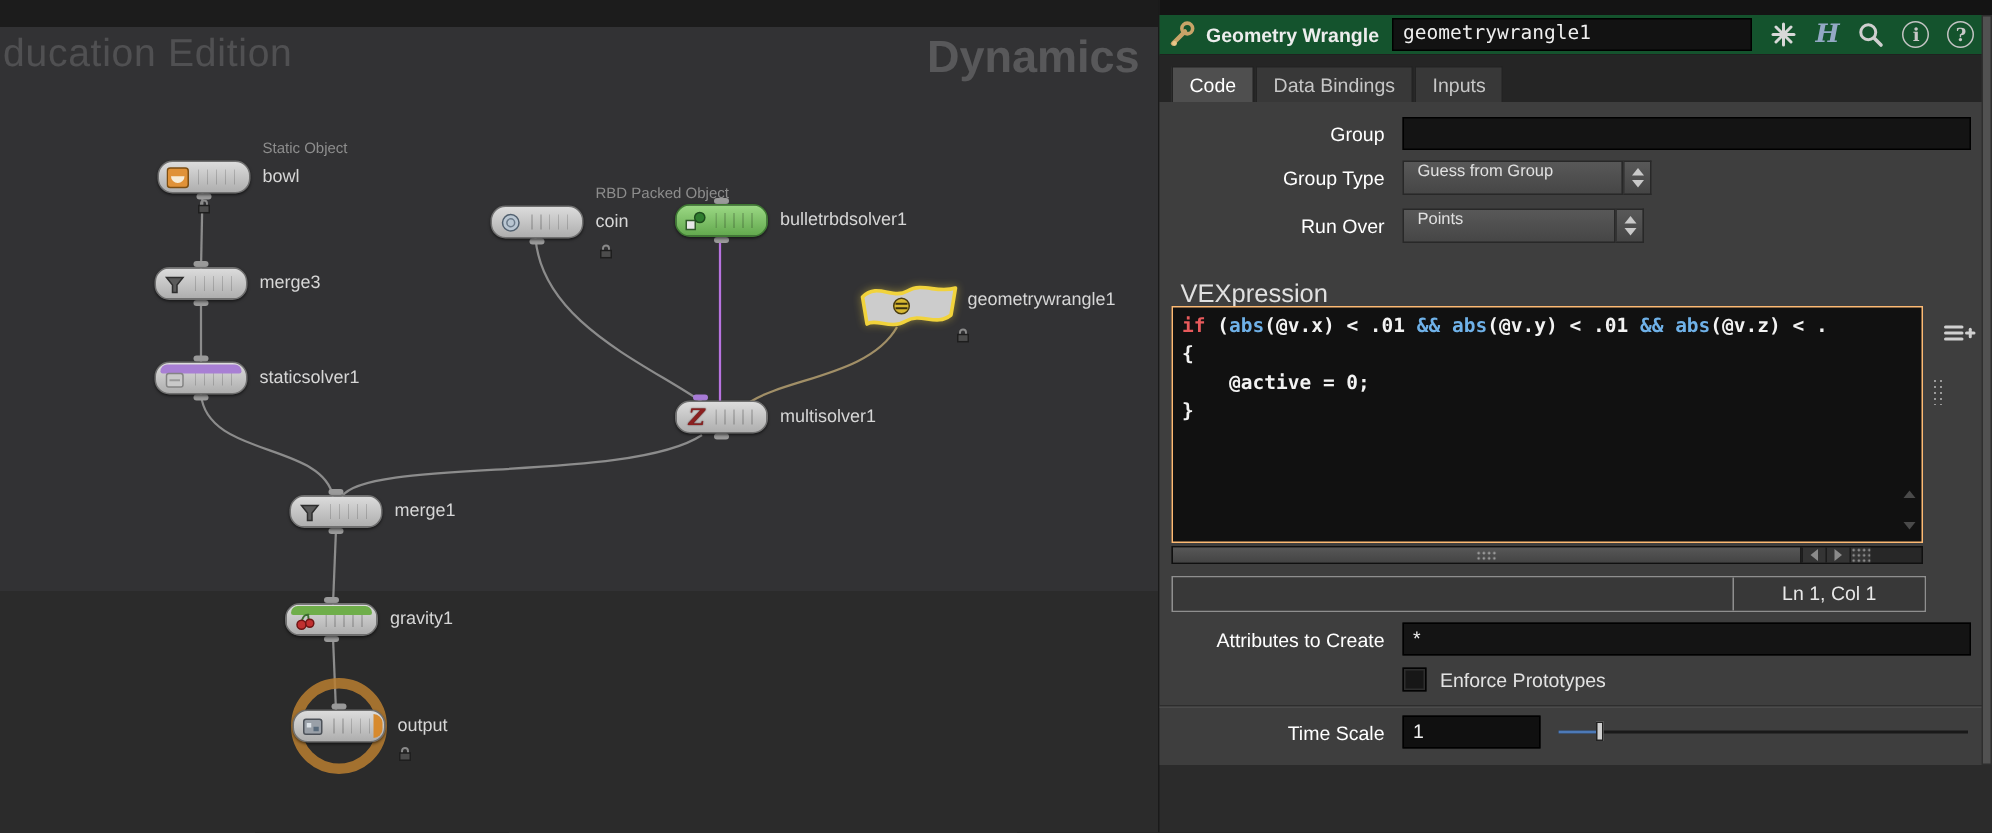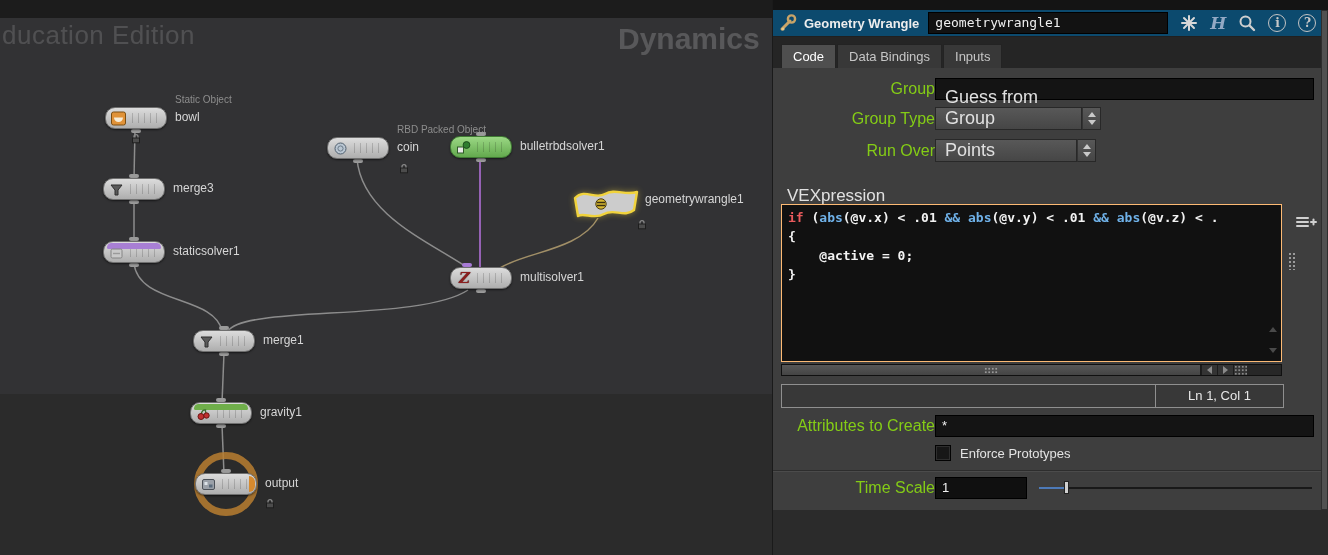--- a/index.html
+++ b/index.html
@@ -47,45 +47,45 @@
   #n-bulletrbdsolver1{left:450px;top:136px}
   #n-geometrywrangle1{left:570px;top:184px}
   #n-multisolver1{left:450px;top:267px}
   #n-merge1{left:193px;top:330px}
   #n-gravity1{left:190px;top:402px}
   #n-output{left:195px;top:473px}
 
   
   #panel{position:absolute;left:772px;top:0;width:556px;height:555px;background:#2b2b2b;border-left:1px solid #1a1a1a}
   .p-topgap{position:absolute;top:0;left:0;width:556px;height:10px;background:#141414}
-  .p-header{position:absolute;top:10px;left:0;width:549px;height:27px;background:#0c4a6e;display:flex;align-items:center;border-bottom:1px solid #202020}
+  .p-header{position:absolute;top:10px;left:0;width:549px;height:27px;background:#14532d;display:flex;align-items:center;border-bottom:1px solid #202020}
   .op-icon{margin-left:5px;display:inline-flex}
   .p-title{font-weight:bold;color:#ededed;font-size:13px;margin:0 9px 0 6px;white-space:nowrap}
   .name-field{width:240px;height:22px;background:#121212;border:1px solid #000;color:#efefef;
     font-family:"DejaVu Sans Mono",monospace;font-size:13px;line-height:20px;padding:0 6px}
   .hbtn{margin-left:12px;display:inline-flex;align-items:center;justify-content:center}
   .houdini-logo{font-family:"DejaVu Serif",serif;font-style:italic;font-weight:bold;font-size:17px;color:#93a9c4}
   .circ{width:18px;height:18px;border:1.6px solid #c3c3c3;border-radius:50%;color:#c8c8c8;font-size:12px;
     line-height:14px;text-align:center;font-weight:bold;font-family:"DejaVu Serif",serif}
   .icon-info::after{content:"i"}
   .icon-help::after{content:"?"}
 
   .p-tabzone{position:absolute;top:37px;left:0;width:549px;height:31px;background:#252525}
   .p-tabbar{position:absolute;left:8px;bottom:0;display:flex}
   .tab{padding:0 11px;height:24px;line-height:23px;font-size:13px;color:#c6c6c6;background:#383838;
     border:1px solid #232323;border-bottom:none;margin-right:1px}
   .tab.active{background:#4f4f4f;color:#fff}
 
   .p-body{position:absolute;top:68px;left:0;width:549px;height:442px;background:#3e3e3e;padding-top:10px}
   .row{display:flex;align-items:center;margin-right:8px}
-  .lbl{width:162px;text-align:right;color:#84cc16;font-size:16px;flex:none;white-space:nowrap}
+  .lbl{width:162px;text-align:right;padding-right:12px;color:#ffffff;font-size:13px;flex:none;white-space:nowrap}
   .text-field{flex:1;height:22px;background:#141414;border:1px solid #000;color:#f0f0f0;font-size:13px;
     line-height:20px;padding:0 6px}
   .dropdown{height:23px;background:linear-gradient(#585858,#464646);border:1px solid #282828;display:flex;
-    align-items:flex-end;padding:0 9px;color:#e0e0e0;font-size:18px}
+    align-items:flex-start;padding:0 9px;color:#e0e0e0;font-size:11px}
   .dd-guess{width:147px}
   .dd-points{width:142px}
   .spinner{width:19px;height:23px;background:linear-gradient(#585858,#454545);border:1px solid #282828;border-left:1px solid #333;
     display:flex;flex-direction:column;align-items:center;justify-content:center;gap:3px}
   .tri-up{width:0;height:0;border-left:4px solid transparent;border-right:4px solid transparent;border-bottom:5px solid #c9c9c9}
   .tri-down{width:0;height:0;border-left:4px solid transparent;border-right:4px solid transparent;border-top:5px solid #c9c9c9}
 
   .vex-label{margin:24px 0 2px 14px;color:#e0e0e0;font-size:17px;height:16px}
   .editor-zone{position:relative;margin-left:8px;width:501px}
   .code-editor{height:158px;background:#111;border:1px solid #fdba74;padding:3px 6px;overflow:hidden;position:relative}

